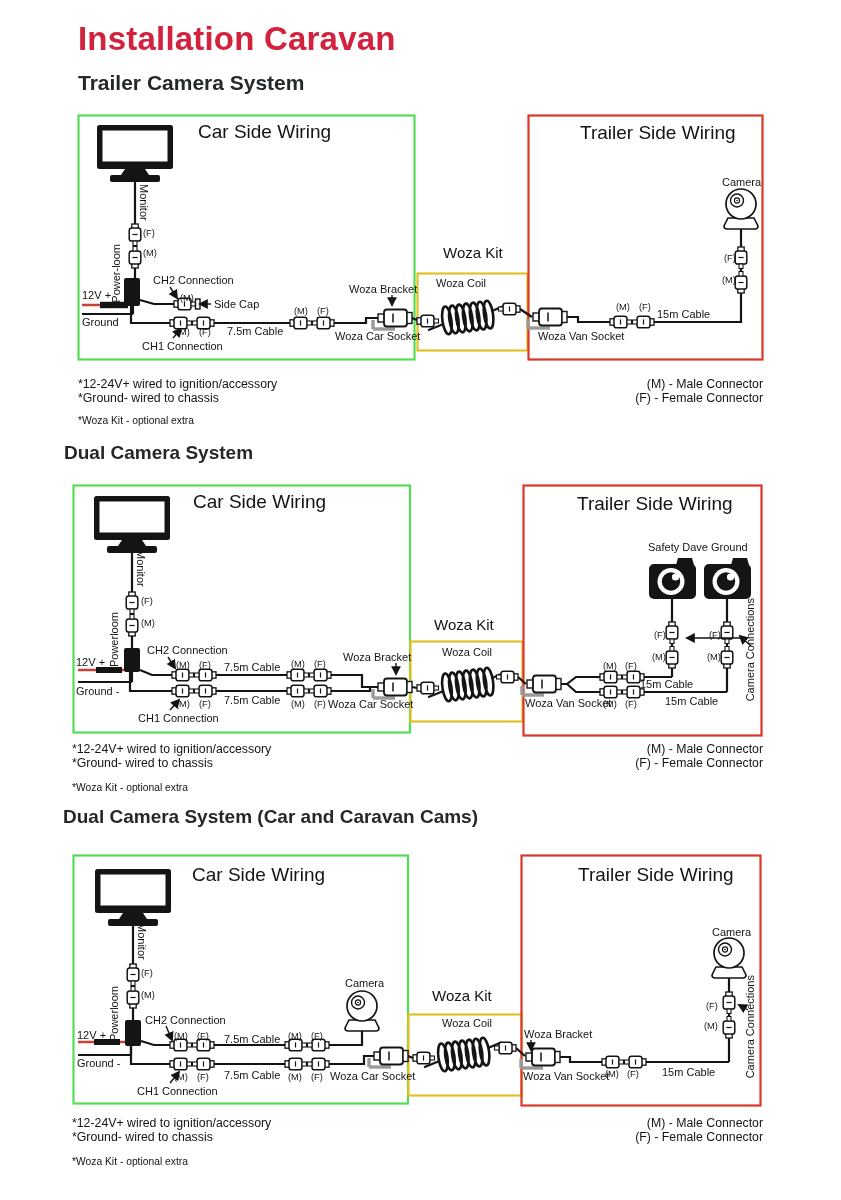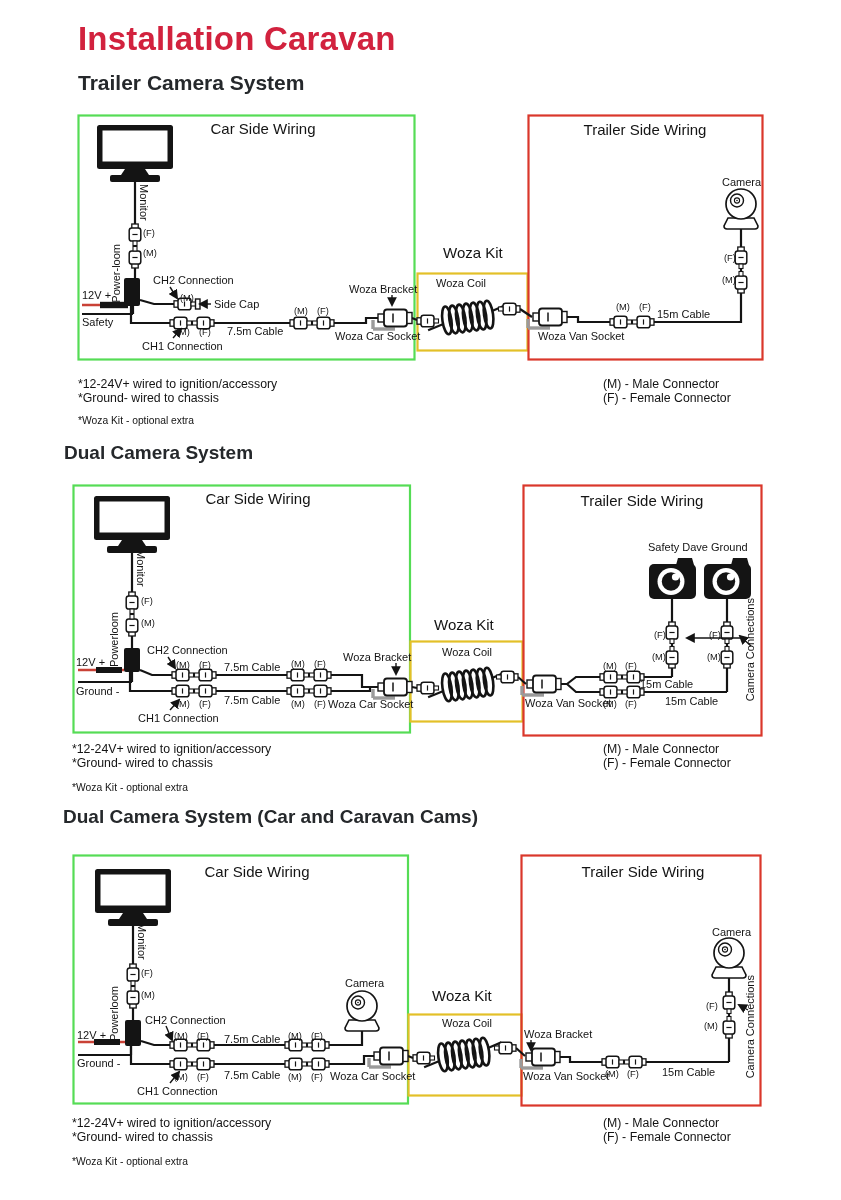--- a/index.html
+++ b/index.html
@@ -4,25 +4,25 @@
 <style>
   html,body{margin:0;padding:0}
   body{width:841px;height:1200px;background:#fff;position:relative;
        font-family:"Liberation Sans",sans-serif;color:#141414;overflow:hidden}
   svg.diagram{position:absolute;left:0;top:0}
   .title{position:absolute;font-size:33px;font-weight:bold;color:#d2223e;letter-spacing:.2px;white-space:nowrap}
   .h2{position:absolute;font-weight:bold;color:#25282b;white-space:nowrap}
   .h2a{font-size:21px}.h2b{font-size:19px}
   .lb{position:absolute;font-size:11px;line-height:1.12;white-space:nowrap}
   .sm{font-size:9.3px}
-  .bt{font-size:15px;text-align:center;width:130px}
+  .bt{font-size:19px;text-align:center;width:130px}
   .wk{font-size:15px}
   .fn{font-size:12.3px}
   .fnb{font-size:10.3px}
-  .rt{width:160px}
+  .rt{text-align:right;width:160px}
   .vt{writing-mode:vertical-rl}
   .vt2{writing-mode:vertical-rl;transform:rotate(180deg)}
 </style>
 </head>
 <body>
 
 <svg class="diagram" width="841" height="1200" viewBox="0 0 841 1200">
   <defs>
     <marker id="ar" viewBox="0 0 10 10" refX="8" refY="5" markerWidth="7" markerHeight="7" orient="auto">
       <path d="M0,0 L10,5 L0,10 Z" fill="#141414"></path>
@@ -236,21 +236,21 @@
 <span class="h2 h2b" style="left:64px;top:442px">Dual Camera System</span>
 <span class="h2 h2b" style="left:63px;top:806px">Dual Camera System (Car and Caravan Cams)</span>
 
 <span class="lb bt" style="left:198px;top:121px">Car Side Wiring</span>
 <span class="lb bt" style="left:580px;top:122px">Trailer Side Wiring</span>
 <span class="lb vt" style="left:138px;top:184px">Monitor</span>
 <span class="lb sm" style="left:143px;top:228px">(F)</span>
 <span class="lb sm" style="left:143px;top:248px">(M)</span>
 <span class="lb vt2" style="left:110px;top:244px">Power-loom</span>
 <span class="lb" style="left:82px;top:289px">12V +</span>
-<span class="lb" style="left:82px;top:316px">Safety</span>
+<span class="lb" style="left:82px;top:316px">Ground</span>
 <span class="lb" style="left:153px;top:274px">CH2 Connection</span>
 <span class="lb sm" style="left:180px;top:293px">(M)</span>
 <span class="lb" style="left:214px;top:298px">Side Cap</span>
 <span class="lb sm" style="left:176px;top:327px">(M)</span>
 <span class="lb sm" style="left:199px;top:327px">(F)</span>
 <span class="lb" style="left:227px;top:325px">7.5m Cable</span>
 <span class="lb sm" style="left:294px;top:306px">(M)</span>
 <span class="lb sm" style="left:317px;top:306px">(F)</span>
 <span class="lb" style="left:349px;top:283px">Woza Bracket</span>
 <span class="lb" style="left:335px;top:330px">Woza Car Socket</span>

